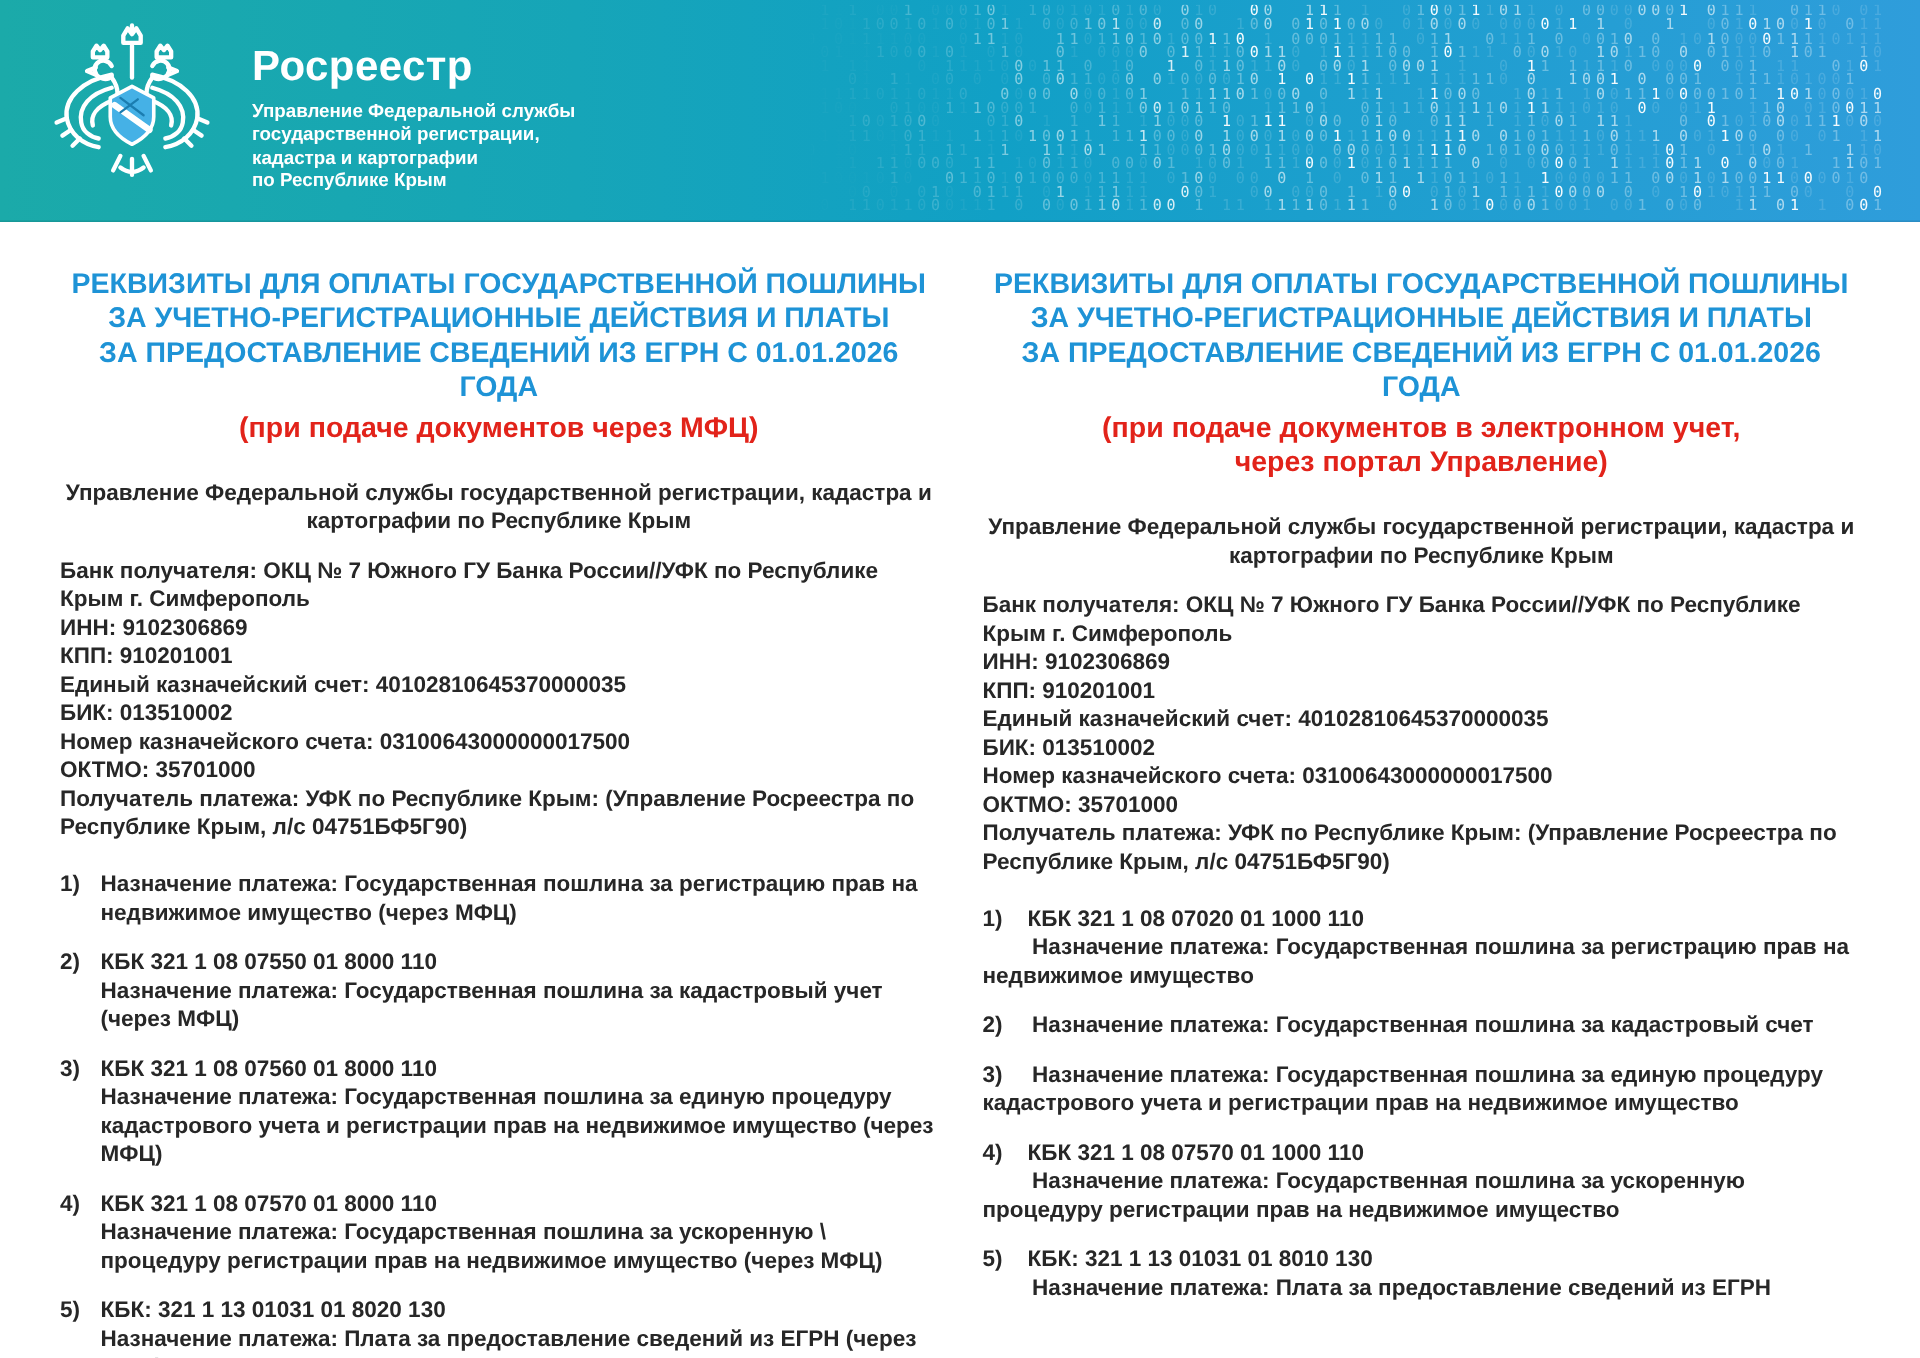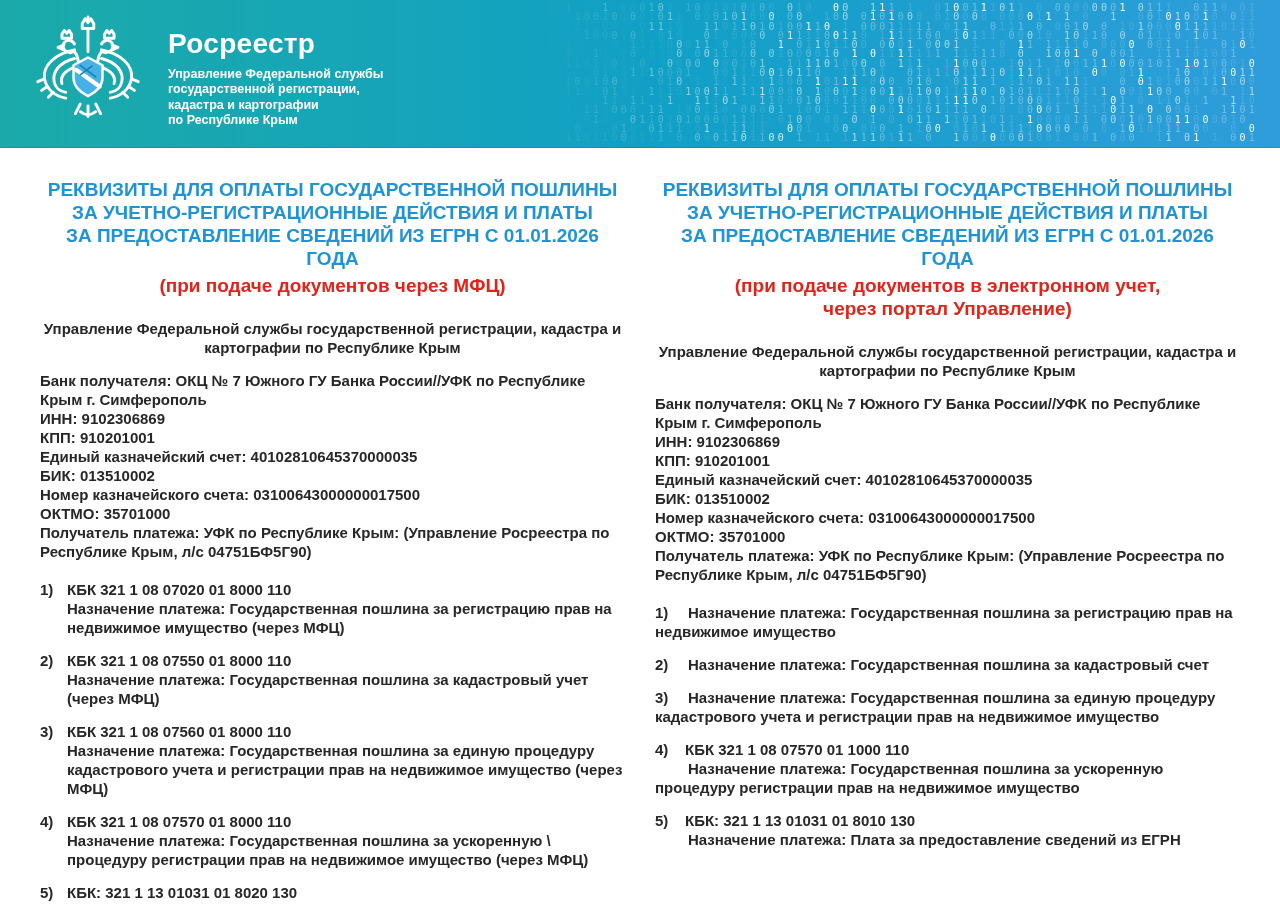--- a/index.html
+++ b/index.html
@@ -151,21 +151,20 @@
         <div class="bank-line">БИК: 013510002</div>
         <div class="bank-line">Номер казначейского счета: 03100643000000017500</div>
         <div class="bank-line">ОКТМО: 35701000</div>
         <div class="bank-line">Получатель платежа: УФК по Республике Крым: (Управление Росреестра по Республике Крым, л/с 04751БФ5Г90)</div>
       </div>
     <div class="items-list">
 
         <div class="item">
           <span class="num">1)</span>
           <div class="item-body">
-            <div class="kbk">КБК 321 1 08 07020 01 8000 110</div>
             <div class="purpose">Назначение платежа: Государственная пошлина за регистрацию прав на недвижимое имущество (через МФЦ)</div>
           </div>
         </div>
 
         <div class="item">
           <span class="num">2)</span>
           <div class="item-body">
             <div class="kbk">КБК 321 1 08 07550 01 8000 110</div>
             <div class="purpose">Назначение платежа: Государственная пошлина за кадастровый учет (через МФЦ)</div>
           </div>
@@ -218,20 +217,21 @@
         <div class="bank-line">Единый казначейский счет: 40102810645370000035</div>
         <div class="bank-line">БИК: 013510002</div>
         <div class="bank-line">Номер казначейского счета: 03100643000000017500</div>
         <div class="bank-line">ОКТМО: 35701000</div>
         <div class="bank-line">Получатель платежа: УФК по Республике Крым: (Управление Росреестра по Республике Крым, л/с 04751БФ5Г90)</div>
       </div>
     <div class="items-list">
 
         <div class="item">
           <span class="num">1)</span>
+          <div class="kbk">КБК 321 1 08 07020 01 1000 110</div>
           <div class="purpose">Назначение платежа: Государственная пошлина за регистрацию прав на недвижимое имущество</div>
         </div>
 
         <div class="item">
           <span class="num">2)</span>
           <div class="purpose">Назначение платежа: Государственная пошлина за кадастровый счет</div>
         </div>
 
         <div class="item">
           <span class="num">3)</span>

